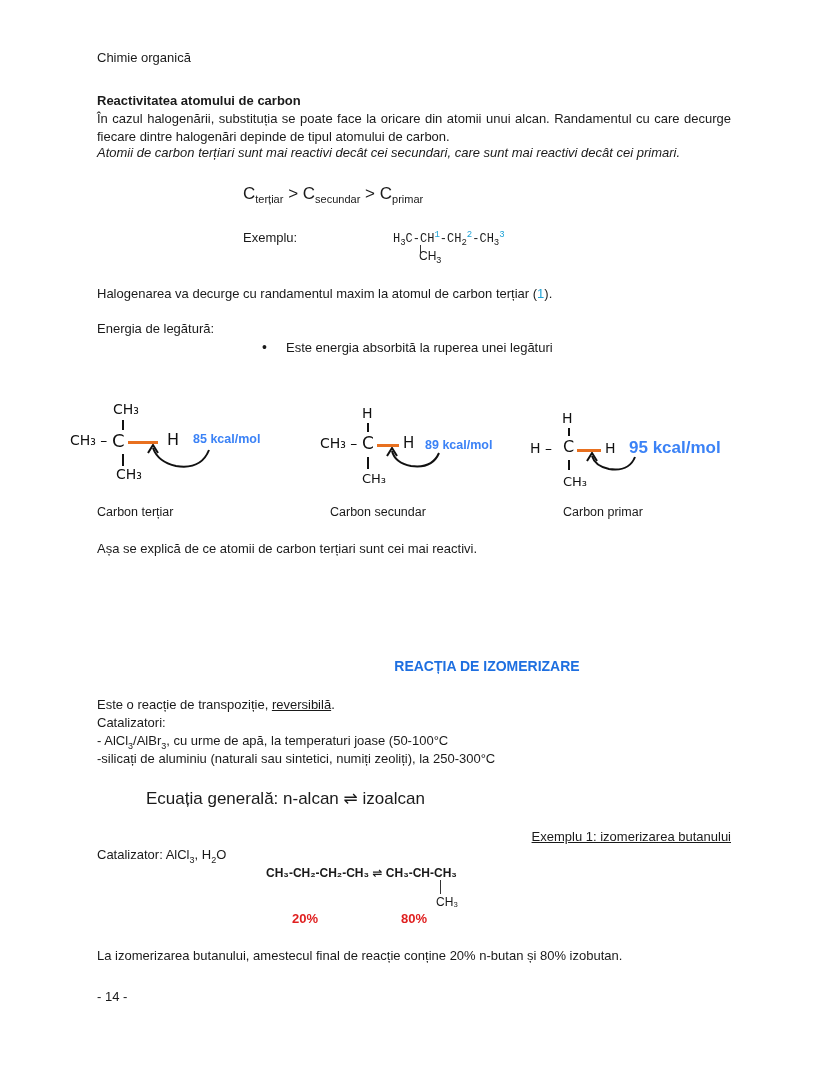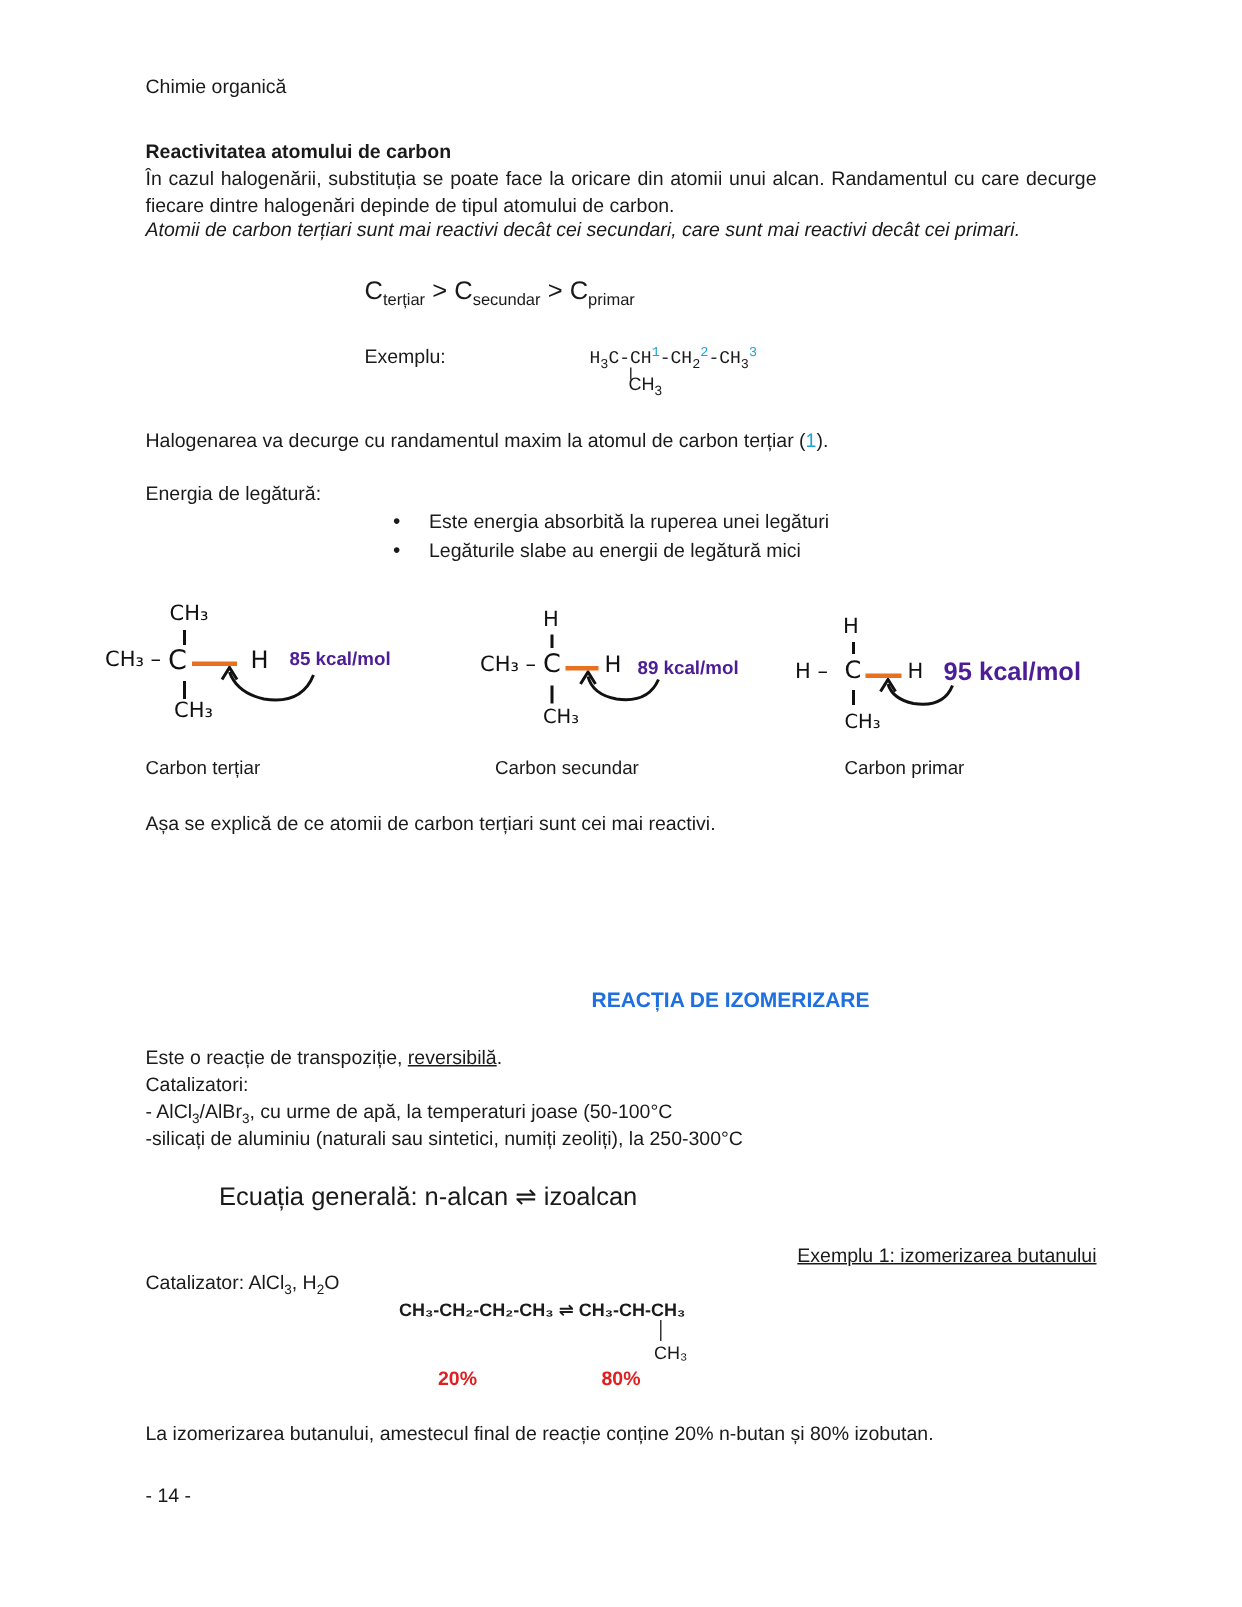--- a/index.html
+++ b/index.html
@@ -3,21 +3,21 @@
 <meta charset="utf-8">
 <style>
   html, body { margin: 0; padding: 0; background: #ffffff; }
   body { width: 828px; height: 1071px; position: relative; overflow: hidden;
          font-family: "Liberation Sans", "DejaVu Sans", sans-serif; color: #1a1a1a; font-size: 13px; }
   .abs { position: absolute; }
   .p { position: absolute; left: 97px; width: 634px; line-height: 18px; font-size: 13px; }
   .justify { text-align: justify; text-align-last: left; }
   .bold { font-weight: bold; }
   .cyan { color: #1fa3d6; }
-  .orange { color: #4c1d95; font-weight: bold; }
+  .orange { color: #3b82f6; font-weight: bold; }
   .red { color: #e02020; font-weight: bold; }
   .blue-heading { color: #1e6fe0; font-weight: bold; font-size: 14px; }
   sub, sup { font-size: 9px; }
   ul.bullets { position: absolute; left: 262px; top: 338px; margin: 0; padding: 0; list-style: none; }
   ul.bullets li { position: relative; padding-left: 24px; line-height: 19px; font-size: 13px; }
   ul.bullets li::before { content: "\2022"; position: absolute; left: 0; top: 0; font-size: 14px; }
   .hand { font-family: "DejaVu Sans", sans-serif; font-size: 14px; color: #111; }
   .caption { font-size: 12.5px; }
   .underline { text-decoration: underline; text-align: right; }
 </style>
@@ -47,21 +47,20 @@
   <span>CH</span><sub>3</sub>
 </div>
 
 <div class="p" style="top:285px;">
   <span>Halogenarea va decurge cu randamentul maxim la atomul de carbon terțiar (</span><span class="cyan">1</span><span>).</span>
 </div>
 
 <div class="p" style="top:320px;">Energia de legătură:</div>
 <ul class="bullets">
   <li><span>Este energia absorbită la ruperea unei legături</span></li>
-  <li><span>Legăturile slabe au energii de legătură mici</span></li>
 </ul>
 
 <div class="abs" style="left:60px; top:398px; width:220px; height:100px;">
   <div class="abs hand" style="left:53px; top:3px;">CH₃</div>
   <div class="abs" style="left:62px; top:22px; width:1.5px; height:10px; background:#111;"></div>
   <div class="abs hand" style="left:10px; top:34px;">CH₃ –</div>
   <div class="abs hand" style="left:52px; top:32px; font-size:18px;">C</div>
   <div class="abs" style="left:68px; top:43px; width:30px; height:2.5px; background:#e8701f;"></div>
   <div class="abs hand" style="left:107px; top:32px; font-size:16px;">H</div>
   <div class="abs orange" style="left:133px; top:34px; font-size:12.5px;">85 kcal/mol</div>

